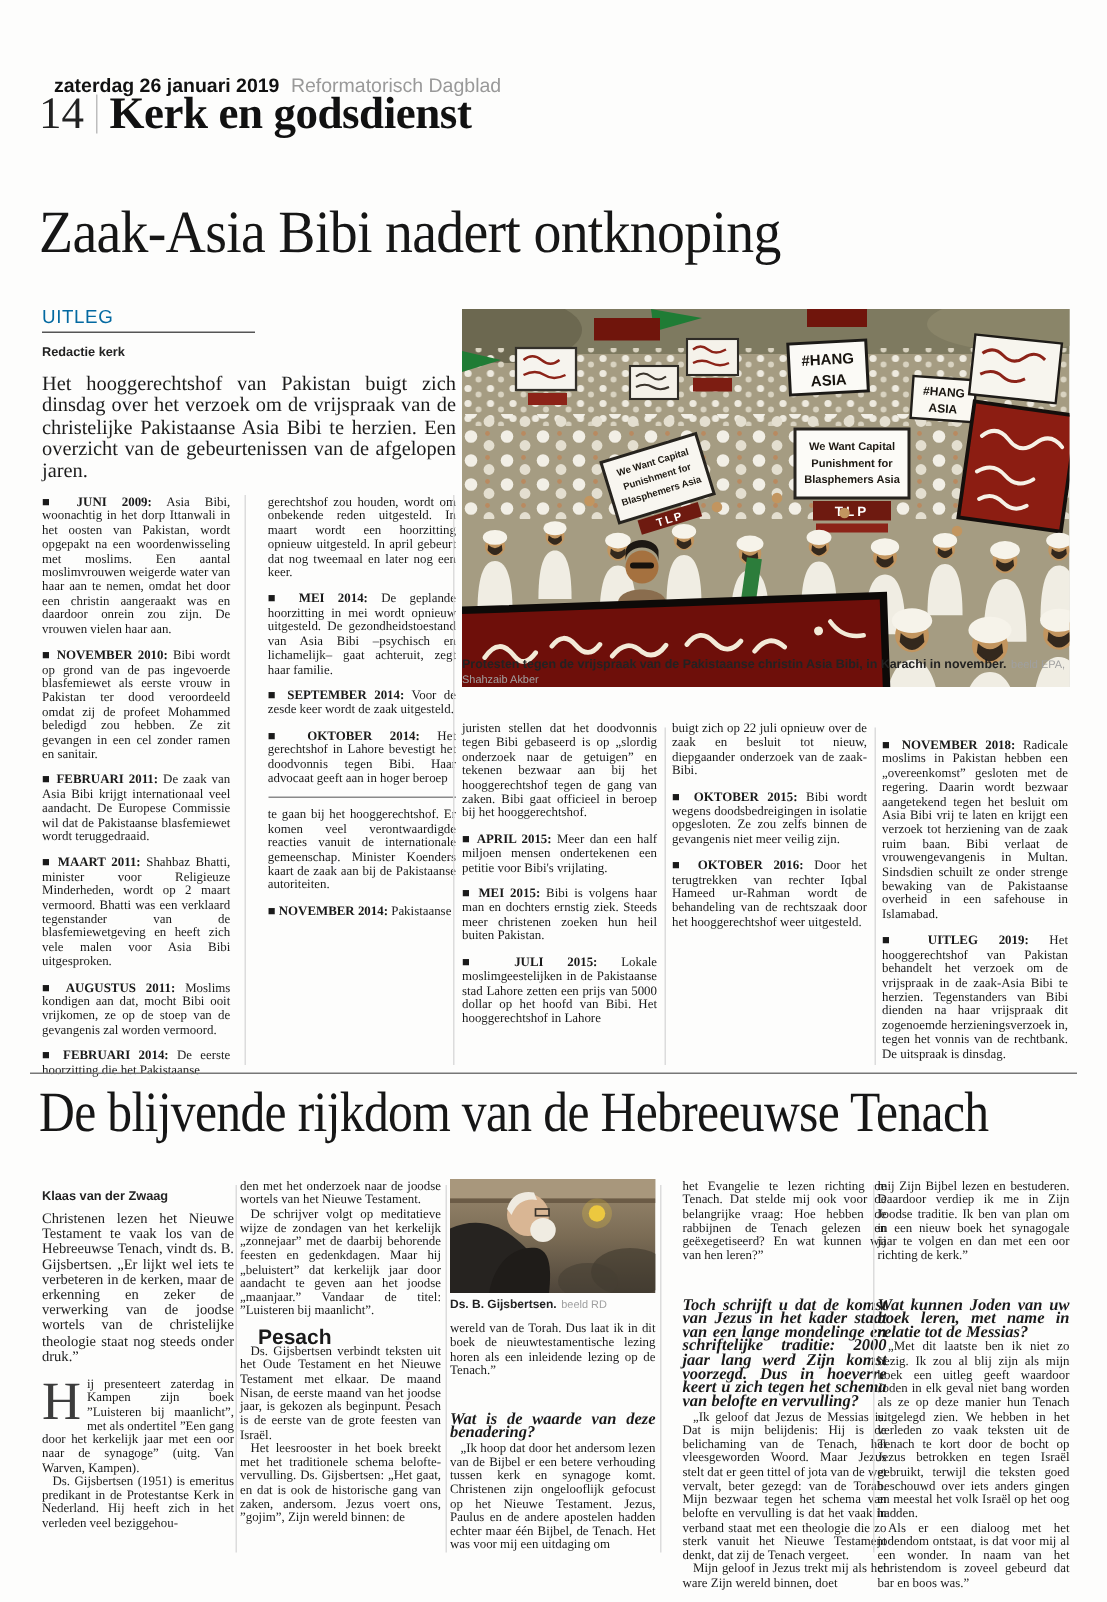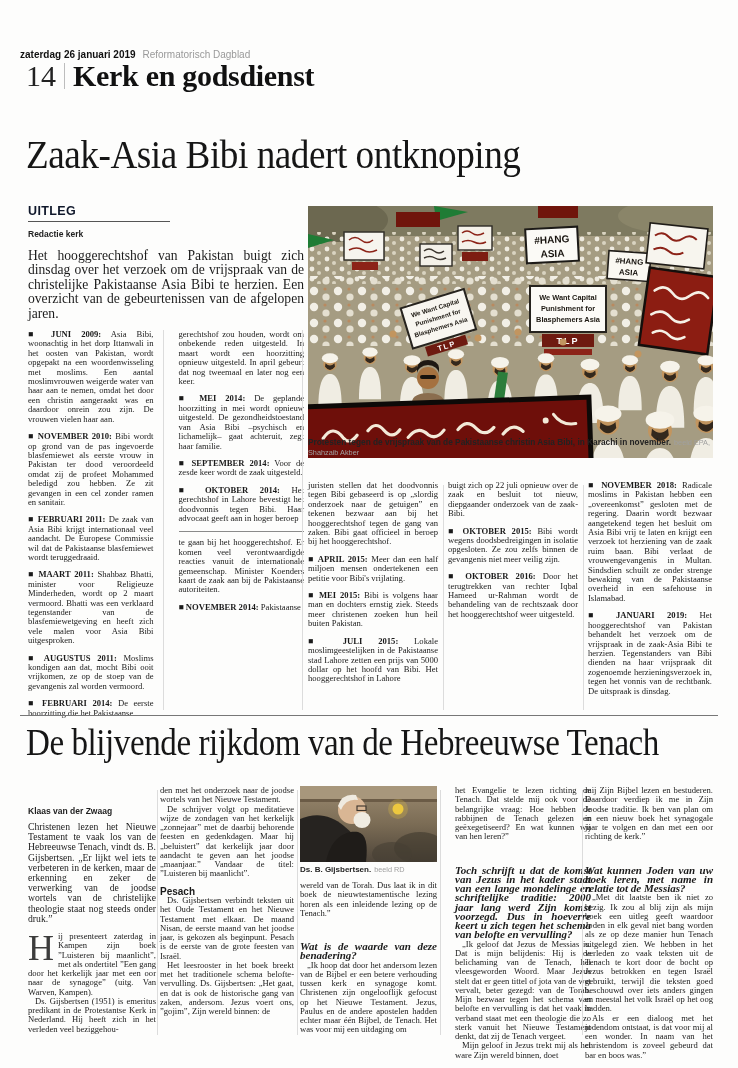--- a/index.html
+++ b/index.html
@@ -1,34 +1,34 @@
 <!DOCTYPE html>
 <html><head>
 <meta charset="utf-8">
 <style>
   html,body{margin:0;padding:0;background:#e8e8e8;}
   .page{position:relative;width:738px;height:1068px;background:#fdfdfc;margin:0 auto;overflow:hidden;
         font-family:"Liberation Serif",serif;color:#1a1a1a;}
 
-  .dateline{position:absolute;left:20px;top:49px;font-family:"Liberation Sans",sans-serif;font-size:10px;}
+  .dateline{position:absolute;left:36px;top:49px;font-family:"Liberation Sans",sans-serif;font-size:13px;}
   .dl-bold{font-weight:bold;color:#111;}
   .dl-paper{color:#999;margin-left:4px;}
 
   .section-row{position:absolute;left:26px;top:60px;display:flex;align-items:flex-end;gap:8px;}
   .pagenum{font-size:30px;color:#222;line-height:32px;}
   .sec-sep{width:1px;height:26px;background:#bdbdbd;margin-bottom:3px;}
   .sec-title{font-size:30px;font-weight:bold;color:#111;line-height:32px;letter-spacing:-0.3px;}
 
   .hl1{position:absolute;left:26px;top:131px;margin:0;font-size:40px;font-weight:400;color:#161616;
        letter-spacing:-0.5px;transform:scaleX(.93);transform-origin:left;white-space:nowrap;}
   .hl2{position:absolute;left:26px;top:720px;margin:0;font-size:38px;font-weight:400;color:#161616;
        letter-spacing:-0.5px;transform:scaleX(.87);transform-origin:left;white-space:nowrap;}
 
   .a1-left{position:absolute;left:28px;top:204px;width:276px;}
-  .kicker{font-family:"Liberation Sans",sans-serif;font-size:12.5px;font-weight:bold;color:#0f172a;letter-spacing:.4px;}
+  .kicker{font-family:"Liberation Sans",sans-serif;font-size:12.5px;font-weight:normal;color:#0369a1;letter-spacing:.4px;}
   .kicker-rule{width:142px;height:1px;background:#555;margin-top:3px;}
   .byline-sm{font-family:"Liberation Sans",sans-serif;font-size:8.5px;font-weight:bold;color:#222;margin-top:7px;}
   .intro1{margin:10px 0 0 0;font-size:13.6px;line-height:14.4px;text-align:justify;color:#1c1c1c;}
 
   .cols2{display:flex;gap:25px;margin-top:9px;}
   .tcol{flex:1;min-width:0;}
   .tl{margin:0 0 8px 0;font-size:8.6px;line-height:9.4px;text-align:justify;}
   .tl.cont{margin-bottom:8px;}
   .tld{font-weight:bold;}
   .sub-blue{font-size:16px;line-height:17.5px;font-weight:bold;color:#33689c;margin:9px 0 6px 0;letter-spacing:-0.2px;}
@@ -36,35 +36,35 @@
 
   .a1-photo{position:absolute;left:308px;top:206px;width:405px;height:252px;}
   .a1-photo svg{display:block;width:405px;height:252px;}
   .cap{position:absolute;left:308px;top:437px;width:405px;font-family:"Liberation Sans",sans-serif;font-size:8.3px;}
   .cap-b{font-weight:bold;color:#222;}
   .cap-c{color:#a0a0a0;font-size:7.3px;margin-left:3px;}
 
   .a1col{position:absolute;top:481px;}
   .a1c3{left:308px;width:130px;}
   .a1c4{left:448px;width:130px;}
-  .a1c5{left:588px;width:124px;}
+  .a1c5{left:588px;width:124px;margin-top:11px;}
 
   .divider{position:absolute;left:20px;top:715px;width:698px;height:1px;background:#777;}
 
   .a2col{position:absolute;top:786px;}
   .a2c1{left:28px;width:128px;}
   .a2c2{left:160px;width:134px;}
   .a2c3{left:300px;width:137px;}
   .a2c4{left:455px;width:136px;}
   .a2c5{left:585px;width:128px;}
   .bp{margin:0;font-size:8.6px;line-height:9.25px;text-align:justify;}
   .bp.ind{text-indent:7px;}
   .intro2{margin:6px 0 8px 0;font-size:9.7px;line-height:10.2px;text-align:justify;color:#222;}
   .q{margin:24px 0 0 0;font-size:11px;line-height:9.25px;font-style:italic;font-weight:bold;text-align:justify;}
-  .psub{margin:8px 0 0 0;font-size:10px;font-weight:bold;font-family:"Liberation Sans",sans-serif;line-height:9.5px;}
+  .psub{margin:8px 0 0 12px;font-size:14px;font-weight:bold;font-family:"Liberation Sans",sans-serif;line-height:9.5px;}
   .dropcap{float:left;font-size:36px;line-height:29px;padding:2px 4px 0 0;color:#3c3c3c;}
   .ph2wrap{width:137px;height:76px;}
   .ph2wrap svg{display:block;width:137px;height:76px;}
   .cap2{font-family:"Liberation Sans",sans-serif;font-size:8px;margin:3px 0 7px 0;}
 
   .vrule{position:absolute;width:1px;background:#dcdcdc;}
 
   
   .st1{font-family:"Liberation Sans",sans-serif;font-size:10px;font-weight:bold;fill:#17130e;text-anchor:middle;}
   .st2{font-family:"Liberation Sans",sans-serif;font-size:8px;font-weight:bold;fill:#17130e;text-anchor:middle;}
@@ -234,34 +234,34 @@
     <p class="tl"><b class="tld">■ MEI 2015:</b> <span>Bibi is volgens haar man en dochters ernstig ziek. Steeds meer christenen zoeken hun heil buiten Pakistan.</span></p>
     <p class="tl"><b class="tld">■ JULI 2015:</b> <span>Lokale moslimgeestelijken in de Pakistaanse stad Lahore zetten een prijs van 5000 dollar op het hoofd van Bibi. Het hooggerechtshof in Lahore</span></p>
   </div>
   <div class="a1col a1c4">
     <p class="tl cont">buigt zich op 22 juli opnieuw over de zaak en besluit tot nieuw, diepgaander onderzoek van de zaak-Bibi.</p>
     <p class="tl"><b class="tld">■ OKTOBER 2015:</b> <span>Bibi wordt wegens doodsbedreigingen in isolatie opgesloten. Ze zou zelfs binnen de gevangenis niet meer veilig zijn.</span></p>
     <p class="tl"><b class="tld">■ OKTOBER 2016:</b> <span>Door het terugtrekken van rechter Iqbal Hameed ur-Rahman wordt de behandeling van de rechtszaak door het hooggerechtshof weer uitgesteld.</span></p>
   </div>
   <div class="a1col a1c5">
     <p class="tl"><b class="tld">■ NOVEMBER 2018:</b> <span>Radicale moslims in Pakistan hebben een „overeenkomst” gesloten met de regering. Daarin wordt bezwaar aangetekend tegen het besluit om Asia Bibi vrij te laten en krijgt een verzoek tot herziening van de zaak ruim baan. Bibi verlaat de vrouwengevangenis in Multan. Sindsdien schuilt ze onder strenge bewaking van de Pakistaanse overheid in een safehouse in Islamabad.</span></p>
-    <p class="tl"><b class="tld">■ JANUARI 2019:</b> <span>Het hooggerechtshof van Pakistan behandelt het verzoek om de vrijspraak in de zaak-Asia Bibi te herzien. Tegenstanders van Bibi dienden na haar vrijspraak dit zogenoemde herzieningsverzoek in, tegen het vonnis van de rechtbank. De uitspraak is dinsdag.</span></p>
+    <p class="tl"><b class="tld">■ UITLEG 2019:</b> <span>Het hooggerechtshof van Pakistan behandelt het verzoek om de vrijspraak in de zaak-Asia Bibi te herzien. Tegenstanders van Bibi dienden na haar vrijspraak dit zogenoemde herzieningsverzoek in, tegen het vonnis van de rechtbank. De uitspraak is dinsdag.</span></p>
   </div>
 
   <div class="vrule" style="left:163px;top:330px;height:380px;"></div>
   <div class="vrule" style="left:302px;top:330px;height:380px;"></div>
   <div class="vrule" style="left:443px;top:485px;height:225px;"></div>
   <div class="vrule" style="left:583px;top:485px;height:225px;"></div>
 
   <div class="divider"></div>
 
   <h1 class="hl2">De blijvende rijkdom van de Hebreeuwse Tenach</h1>
 
   <div class="a2col a2c1">
-    <div class="byline-sm" style="margin-top:20px;">Klaas van der Zwaag</div>
+    <div class="byline-sm" style="margin-top:6px;">Klaas van der Zwaag</div>
     <p class="intro2">Christenen lezen het Nieuwe Testament te vaak los van de Hebreeuwse Tenach, vindt ds. B. Gijsbertsen. „Er lijkt wel iets te verbeteren in de kerken, maar de erkenning en zeker de verwerking van de joodse wortels van de christelijke theologie staat nog steeds onder druk.”</p>
     <p class="bp"><span class="dropcap">H</span><span>ij presenteert zaterdag in Kampen zijn boek ”Luisteren bij maanlicht”, met als ondertitel ”Een gang door het kerkelijk jaar met een oor naar de synagoge” (uitg. Van Warven, Kampen).</span></p>
     <p class="bp ind">Ds. Gijsbertsen (1951) is emeritus predikant in de Protestantse Kerk in Nederland. Hij heeft zich in het verleden veel beziggehou-</p>
   </div>
 
   <div class="a2col a2c2">
     <p class="bp">den met het onderzoek naar de joodse wortels van het Nieuwe Testament.</p>
     <p class="bp ind">De schrijver volgt op meditatieve wijze de zondagen van het kerkelijk „zonnejaar” met de daarbij behorende feesten en gedenkdagen. Maar hij „beluistert” dat kerkelijk jaar door aandacht te geven aan het joodse „maanjaar.” Vandaar de titel: ”Luisteren bij maanlicht”.</p>
     <p class="psub">Pesach</p>
     <p class="bp ind">Ds. Gijsbertsen verbindt teksten uit het Oude Testament en het Nieuwe Testament met elkaar. De maand Nisan, de eerste maand van het joodse jaar, is gekozen als beginpunt. Pesach is de eerste van de grote feesten van Israël.</p>

